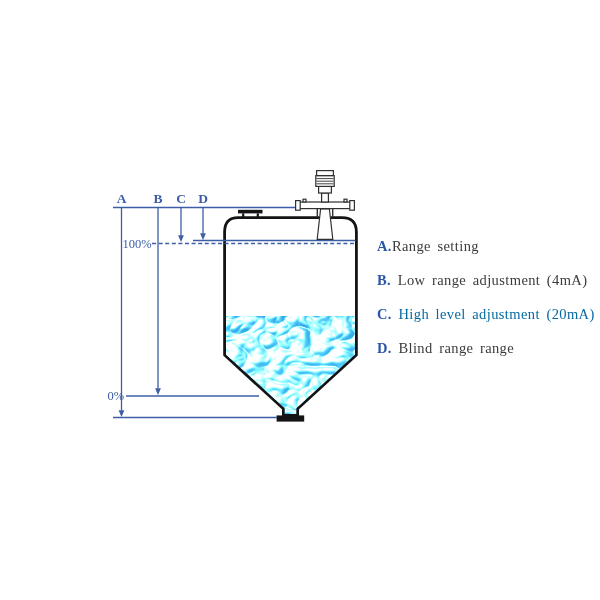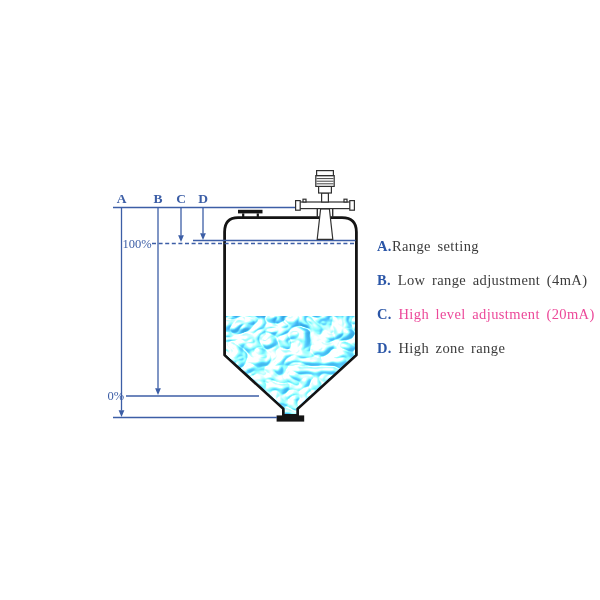--- a/index.html
+++ b/index.html
@@ -120,20 +120,20 @@
   </svg>
 
   <div class="legend">
     <div class="legend-row">
       <span class="legend-key" style="color:#2b56a7">A.</span><span style="color:#3b3b3b">Range setting</span>
     </div>
     <div class="legend-row">
       <span class="legend-key" style="color:#2b56a7">B.</span><span style="color:#3b3b3b"> Low range adjustment (4mA)</span>
     </div>
     <div class="legend-row">
-      <span class="legend-key" style="color:#2b56a7">C.</span><span style="color:#ec4899"> High level adjustment (20mA)</span>
+      <span class="legend-key" style="color:#2b56a7">C.</span><span style="color:#0369a1"> High level adjustment (20mA)</span>
     </div>
     <div class="legend-row">
-      <span class="legend-key" style="color:#2b56a7">D.</span><span style="color:#3b3b3b"> High zone range</span>
+      <span class="legend-key" style="color:#2b56a7">D.</span><span style="color:#3b3b3b"> Blind range range</span>
     </div>
   </div>
 
 </div>
 
 </body></html>

